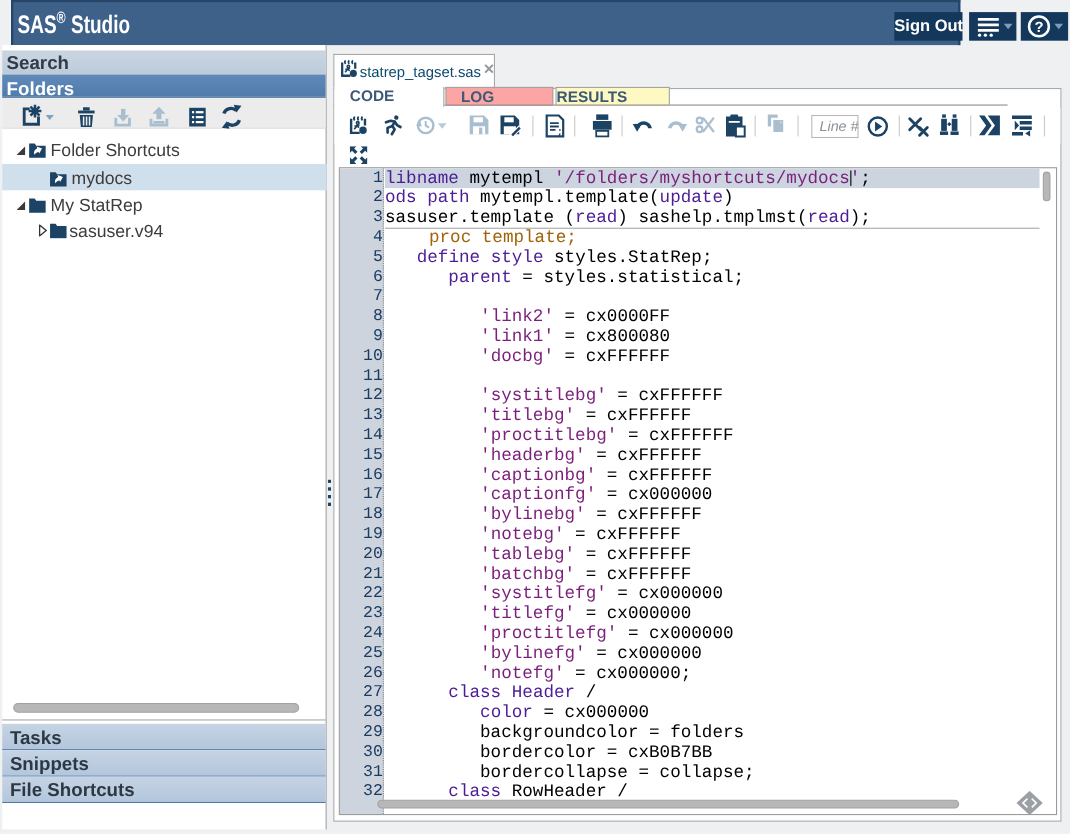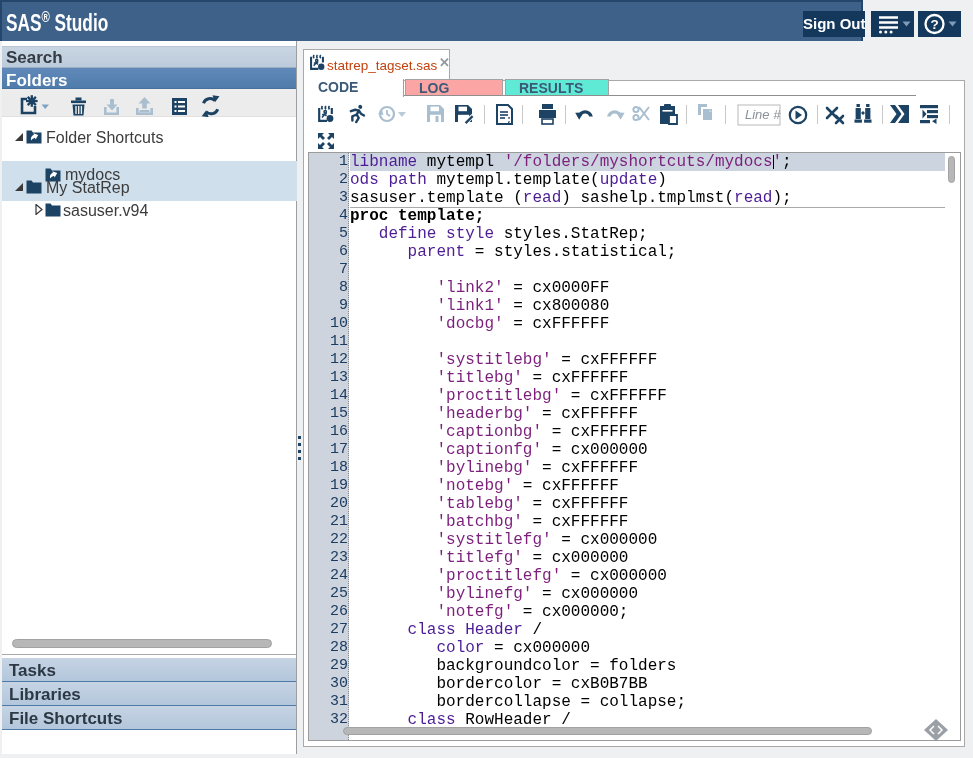--- a/index.html
+++ b/index.html
@@ -1,18 +1,18 @@
 <!DOCTYPE html>
 <html><head><meta charset="utf-8"><style>
 * { margin:0; padding:0; box-sizing:border-box; }
 html,body { width:973px; height:758px; overflow:hidden; }
 body { font-family:"Liberation Sans", sans-serif; background:#eef0f1; position:relative; }
 .abs { position:absolute; }
 
-#topbar { position:absolute; left:0; top:0; width:863px; height:41px;
+#topbar { position:absolute; left:10px; top:0; width:863px; height:41px;
   background:#3e6189; border-top:2px solid #26456b; border-left:2px solid #26456b; border-right:2px solid #26456b; }
 #logo { position:absolute; left:4px; top:6px; color:#fff; font-size:23px; font-weight:bold; transform:scaleX(0.75); transform-origin:0 0; white-space:nowrap; }
 #logo sup { font-size:15px; }
 .tbtn { position:absolute; top:9px; height:26px; background:#14375c; color:#fff; }
 
 #lpanel { position:absolute; left:2px; top:41px; width:295px; height:713px;
   background:#fff; border-right:1px solid #9e9e9e; }
 #hsearch { height:22px; margin-top:5px; background:linear-gradient(#c9d5e2,#bccbdb);
   border-top:1px solid #b9c6d4; border-bottom:1px solid #9db0c3;
   color:#333b44; font-size:17px; font-weight:bold; line-height:21px; padding-left:4px; }
@@ -24,39 +24,39 @@
 .trow .lbl { position:absolute; top:3px; }
 #accordion { position:absolute; left:0; top:617px; width:294px; }
 .acc { position:relative; height:24px; background:linear-gradient(#c6d4e4,#b3c6db);
   border-bottom:1px solid #4d7aa9; color:#2d3845; font-size:17px; font-weight:bold;
   line-height:26px; padding-left:7px; }
 
 #rcard { position:absolute; left:303px; top:80px; width:662px; height:667px;
   background:#fff; border:1px solid #a9a9a9; }
 #tab { position:absolute; left:303px; top:49px; width:147px; height:31px;
   background:#fff; border:1px solid #a9a9a9; border-bottom:none; }
-#tab .fn { position:absolute; left:23px; top:8px; font-size:13.5px; color:#c2410c; }
+#tab .fn { position:absolute; left:23px; top:8px; font-size:13.5px; color:#0c4a6e; }
 #tab .x { position:absolute; left:135px; top:5px; font-size:13px; color:#93999f; font-weight:bold; }
 .stab { position:absolute; top:0; height:17px; font-size:14px; font-weight:bold;
   color:#3c5a78; line-height:16px; }
 #subtabs { position:absolute; left:0px; top:-2px; width:612px; height:17px;
   border-bottom:1px solid #8e8e8e; }
 #etoolbar { position:absolute; left:0; top:17px; width:660px; height:33px; background:#fff; }
 
 #editor { position:absolute; left:4px; top:71px; width:653px; height:589px;
   border:1px solid #9b9b9b; background:#fff; overflow:hidden; }
 #gutter { position:absolute; left:0; top:0; width:40px; height:587px;
   background:#cdd4de; border-right:1px dotted #8a8a8a; }
 .ln { position:absolute; left:0; width:39px; text-align:right;
   font-family:"Liberation Mono", monospace; font-size:15px; color:#1b3c61; height:18px; line-height:18px; }
 .cl { position:absolute; left:41px; white-space:pre; font-family:"Liberation Mono", monospace;
   font-size:16px; height:18px; line-height:18px; color:#000; }
 .cl i { font-style:normal; }
 .kw { color:#4c1d95; } .st { color:#7b1f7b; }
-.pr { color:#000000; font-weight:bold; }
+.pr { color:#a16207; font-weight:normal;padding-left:40px; }
 #sel1 { position:absolute; left:41px; top:0; width:595px; height:18px; background:#ccd4e0; }
 #secline { position:absolute; left:41px; top:54px; width:595px; height:1px; background:#a9a9a9; }
 #cursor { position:absolute; top:2px; width:1px; height:14px; background:#000; }
 .sbar { position:absolute; background:#b7b7b7; border:1px solid #a2a2a2; border-radius:5px; }
 </style></head><body>
 <div id="topbar">
     <div id="logo">SAS<sup>®</sup> Studio</div>
     <div class="tbtn" style="left:801px;width:62px;text-align:center;font-weight:bold;font-size:15px;line-height:26px;white-space:nowrap;">Sign Out</div>
     <div class="tbtn" style="left:869px;width:43px;"><svg width="43" height="26" viewBox="0 0 43 26">
         <g stroke="#fff" stroke-width="2.5">
@@ -133,21 +133,21 @@
         <path d="M9 0 V9 H0 Z" fill="#3a3a3a"></path>
       </svg>
       <svg class="abs" style="left:24px;top:2px" width="16" height="16" viewBox="0 0 16 16">
         <path d="M0.5 2.5 h5 l1.5 2 h8.5 v11 h-15 z" fill="#1c4264"></path>
         <g transform="rotate(-20 8 10)">
           <path d="M4.5 11.5 q0 -4 4.5 -4.5 l0 -1.8 l4 3.4 l-4 3.4 l0 -1.8 q-3.5 0 -4.5 1.3 z" fill="#fff"></path>
         </g>
       </svg>
       <span class="lbl" style="left:44px">Folder Shortcuts</span>
     </div>
-    <div class="trow" style="top:120px;background:#cfdfeb;height:40px;text-align:right;">
+    <div class="trow" style="top:108px;background:#cfdfeb;height:24px;text-align:right;">
       <svg class="abs" style="left:43px;top:5px" width="16" height="16" viewBox="0 0 16 16">
         <path d="M0.5 2.5 h5 l1.5 2 h8.5 v11 h-15 z" fill="#1c4264"></path>
         <g transform="rotate(-20 8 10)">
           <path d="M4.5 11.5 q0 -4 4.5 -4.5 l0 -1.8 l4 3.4 l-4 3.4 l0 -1.8 q-3.5 0 -4.5 1.3 z" fill="#fff"></path>
         </g>
       </svg>
       <span class="lbl" style="left:63px;top:5px">mydocs</span>
     </div>
     <div class="trow" style="top:135px;">
       <svg class="abs" style="left:13px;top:7px" width="8" height="8" viewBox="0 0 9 9">
@@ -164,21 +164,21 @@
       </svg>
       <svg class="abs" style="left:43px;top:2px" width="16" height="16" viewBox="0 0 16 16">
         <path d="M0.5 2.5 h5 l1.5 2 h8.5 v11 h-15 z" fill="#1c4264"></path>
       </svg>
       <span class="lbl" style="left:61px">sasuser.v94</span>
     </div>
     <div class="sbar" style="left:10px;top:598px;width:260px;height:9px;"></div>
     <div class="abs" style="left:0;top:613px;width:294px;height:1px;background:#aaa;"></div>
     <div id="accordion">
       <div class="acc">Tasks</div>
-      <div class="acc">Libraries</div>
+      <div class="acc">Snippets</div>
       <div class="acc">File Shortcuts</div>
     </div>
   </div>
 <div class="abs" style="left:298px;top:436px;width:3px;height:25px;"><svg width="3" height="25">
       <g fill="#1c4264">
         <rect x="0" y="0" width="3" height="3"></rect>
         <rect x="0" y="7" width="3" height="3"></rect>
         <rect x="0" y="14" width="3" height="3"></rect>
         <rect x="0" y="21" width="3" height="3"></rect>
       </g>
@@ -201,21 +201,21 @@
         <path d="M5.2 9.8 L9.8 8.6"></path>
       </g>
     </svg>
     <span class="fn">statrep_tagset.sas</span>
     <span class="x">✕</span>
   </div>
 <div id="rcard">
     <div id="subtabs">
       <div class="stab" style="left:0;width:100px;background:#fff;height:18px;border-right:1px solid #a0a0a0;padding-left:14px;">CODE</div>
       <div class="stab" style="left:101px;width:98px;background:#fca5a5;border:1px solid #a3a3a3;border-bottom:1px solid #8e8e8e;padding-left:13px;">LOG</div>
-      <div class="stab" style="left:201px;width:104px;background:#5eead4;border:1px solid #a3a3a3;border-bottom:1px solid #8e8e8e;padding-left:13px;">RESULTS</div>
+      <div class="stab" style="left:201px;width:104px;background:#fef9c3;border:1px solid #a3a3a3;border-bottom:1px solid #8e8e8e;">RESULTS</div>
     </div>
     <div id="etoolbar"><svg width="660" height="33" viewBox="0 0 660 33">
         <g transform="translate(13,7)">
           <g fill="none" stroke="#1c4264" stroke-width="2.2">
             <path d="M2.2 3 V15.8 H10"></path>
             <path d="M14.8 3 V9"></path>
           </g>
           <g fill="none" stroke="#1c4264" stroke-width="1.6">
             <path d="M5.5 1 a2.5 2.5 0 0 0 0 3.4"></path>
             <path d="M9 1 a2.5 2.5 0 0 0 0 3.4"></path>

